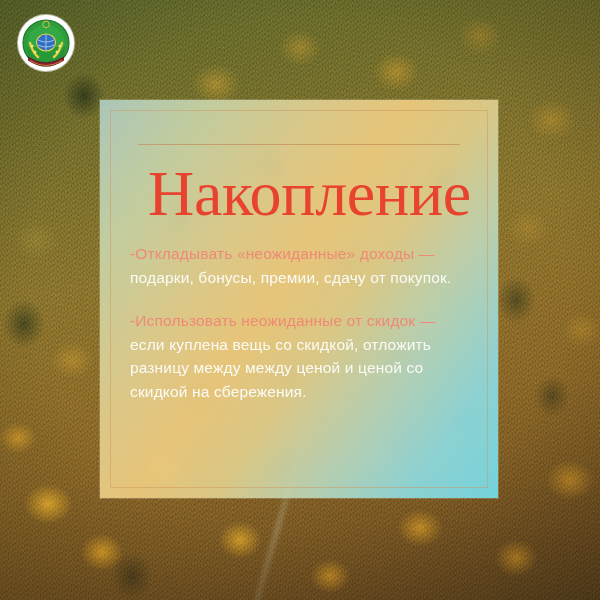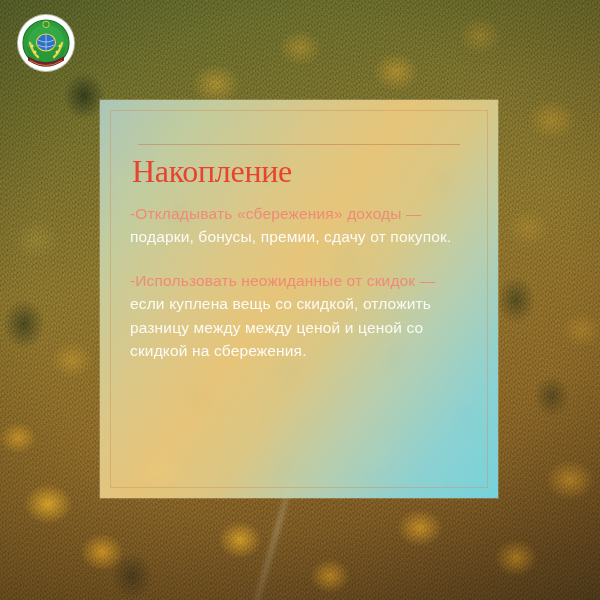--- a/index.html
+++ b/index.html
@@ -159,23 +159,23 @@
     right: 30px;
   }
 
   #title-rule {
     height: 0;
     border-top: 1px solid rgba(196,132,84,.62);
     margin: 0 8px 10px 8px;
   }
 
   #title {
-    margin: 0;
+    margin: 16px;
     font-family: "Liberation Serif", "DejaVu Serif", serif;
-    font-size: 32px;
+    font-size: 64px;
     font-weight: 400;
     line-height: 1.02;
     color: #e8432e;
     letter-spacing: -0.3px;
     padding-left: 2px;
   }
 
   #bullets { margin-top: 14px; }
 
   .bullet { margin-bottom: 20px; }
@@ -237,21 +237,21 @@
     <div id="card-content">
 
       <div id="title-rule"></div>
 
       <h1 id="title">Накопление</h1>
 
       <div id="bullets">
 
         <div class="bullet">
           <p>
-            <span class="lead">-Откладывать «сбережения» доходы —</span><span class="rest"> подарки, бонусы, премии, сдачу от покупок.</span>
+            <span class="lead">-Откладывать «неожиданные» доходы —</span><span class="rest"> подарки, бонусы, премии, сдачу от покупок.</span>
           </p>
         </div>
 
         <div class="bullet">
           <p>
             <span class="lead">-Использовать неожиданные от скидок —</span><span class="rest"> если куплена вещь со скидкой, отложить разницу между между ценой и ценой со скидкой на сбережения.</span>
           </p>
         </div>
 
       </div>

